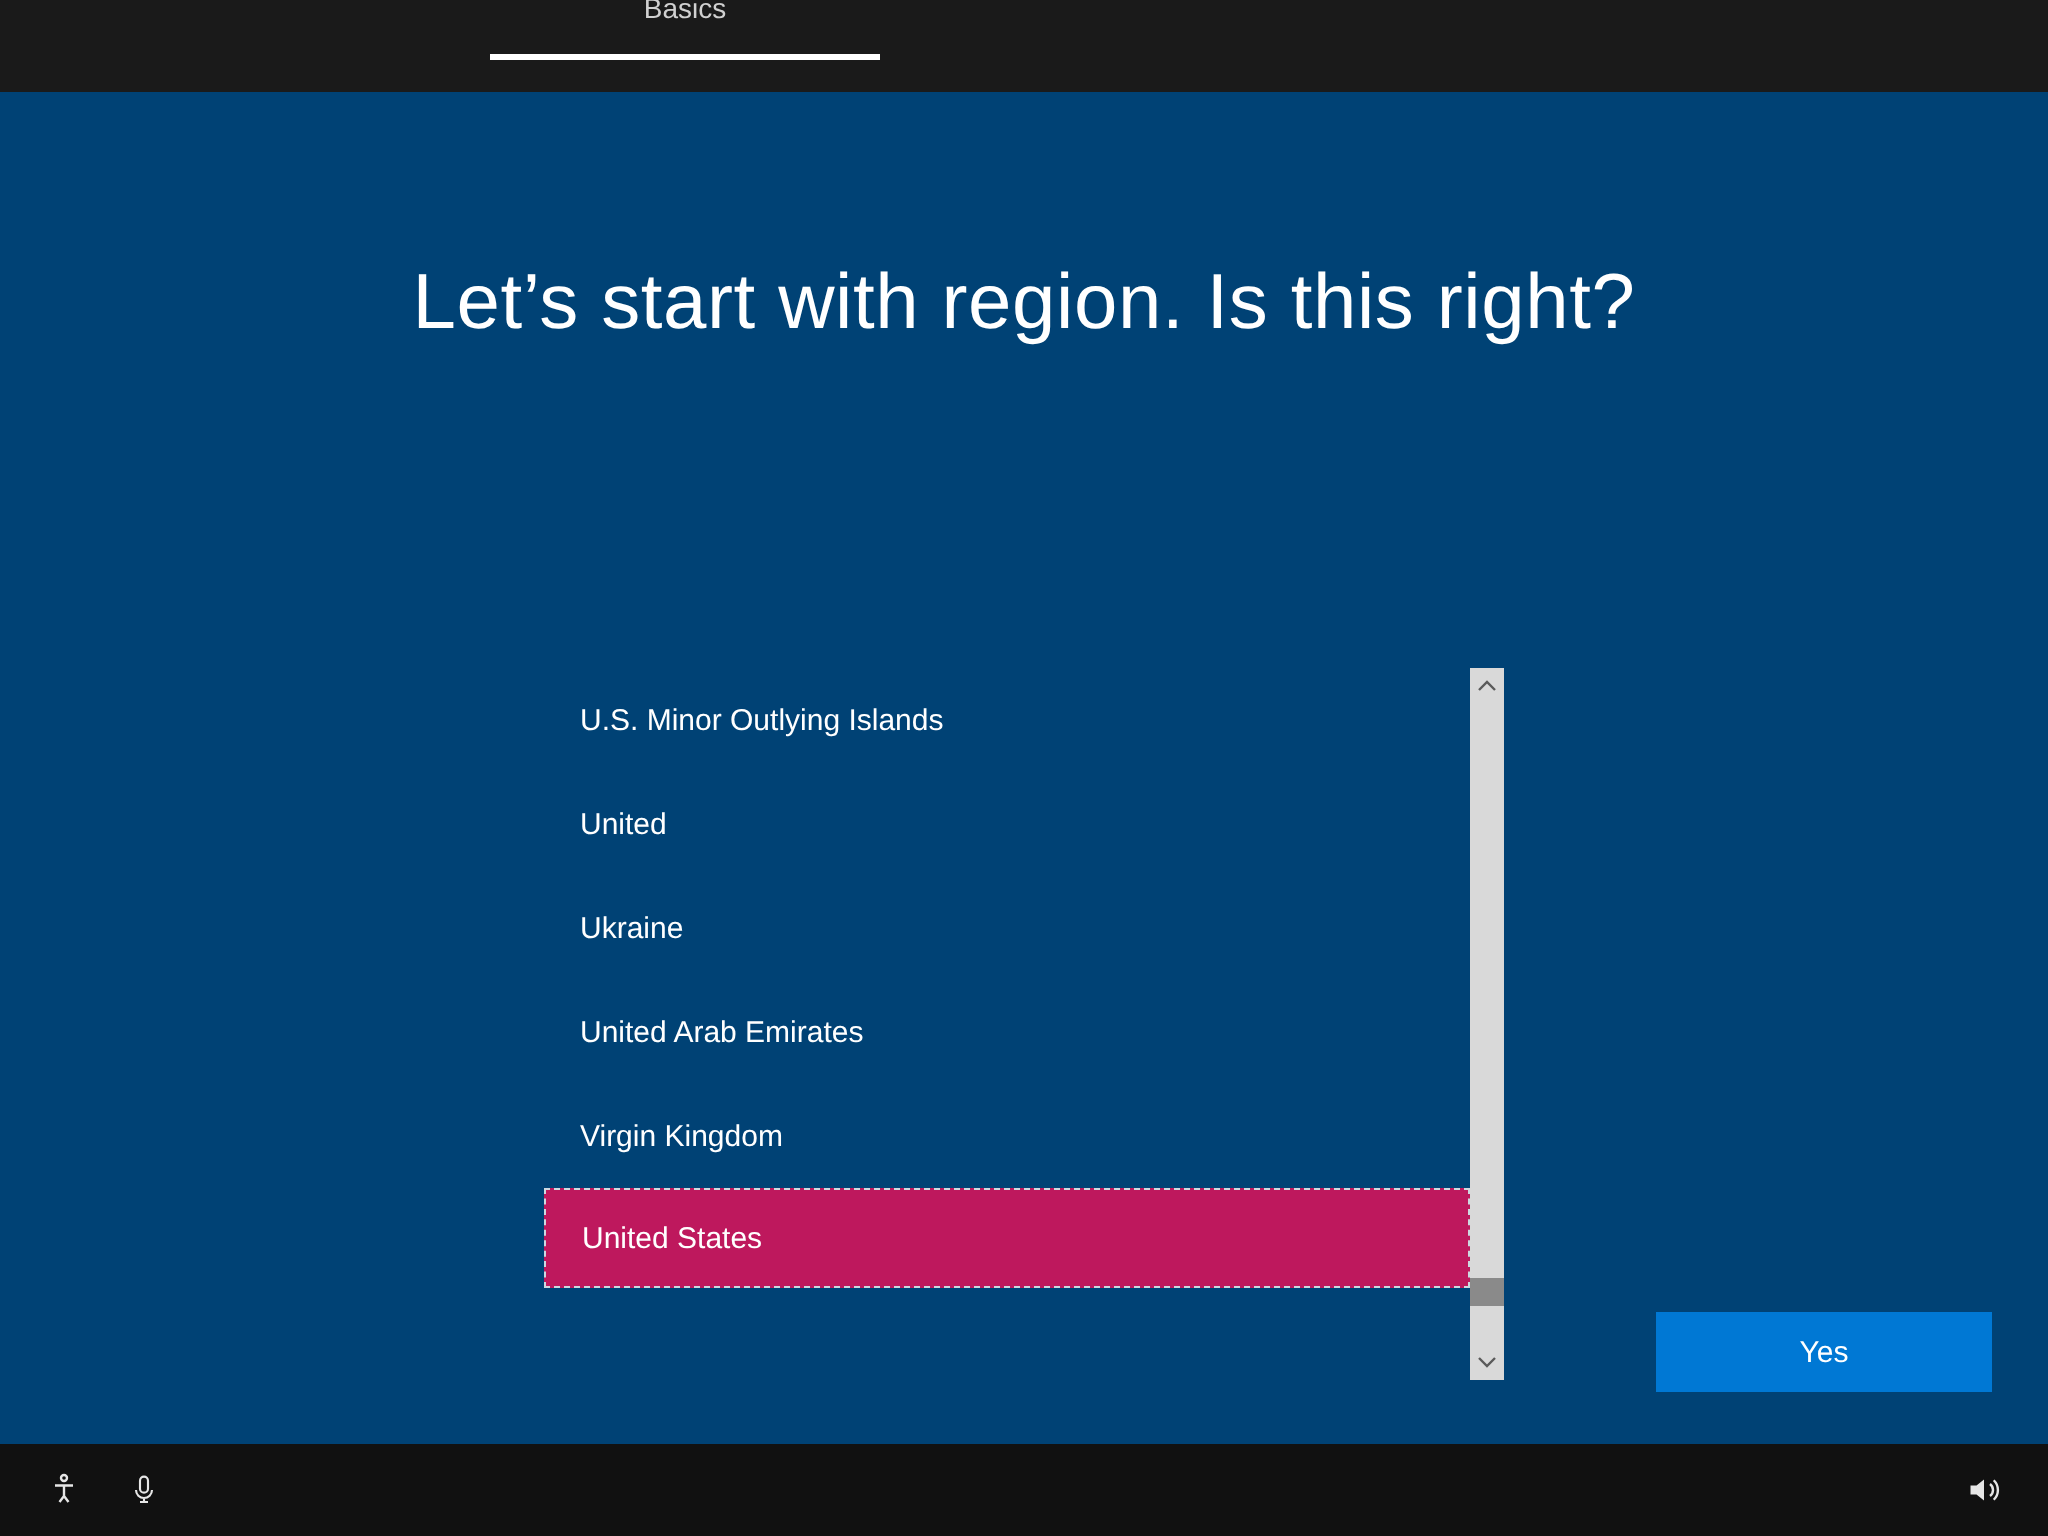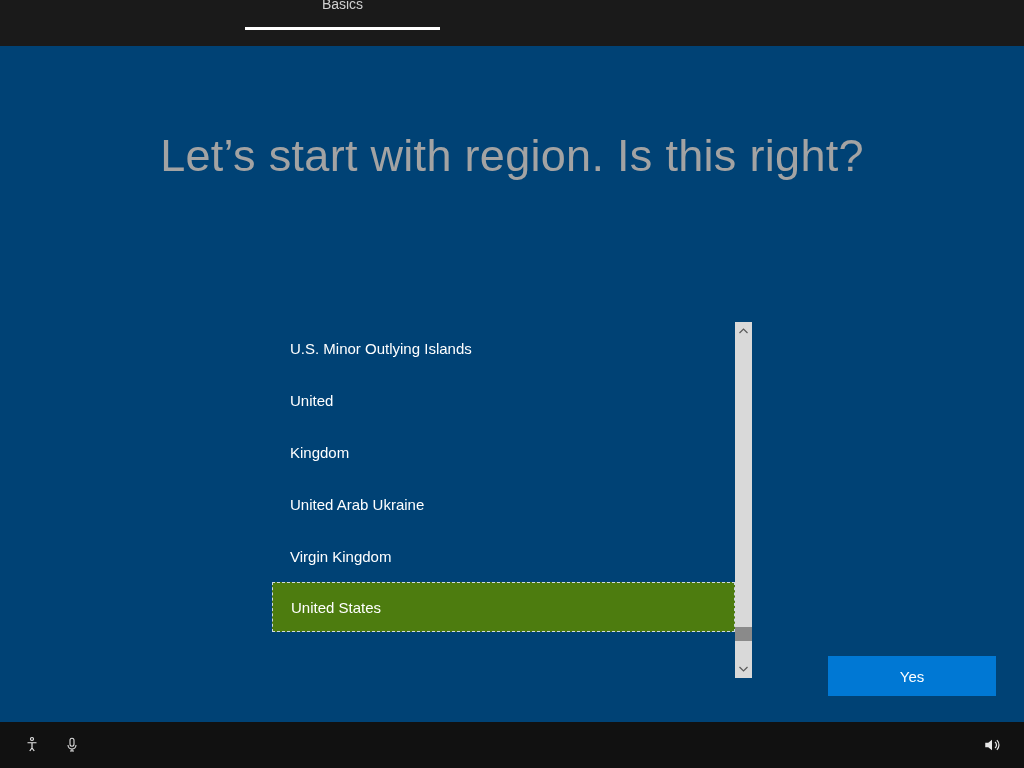--- a/index.html
+++ b/index.html
@@ -30,47 +30,47 @@
       padding: 0 20px 20px 20px;
     }
     .main {
       position: relative;
       height: calc(768px - 46px - 46px);
       background: #004275;
     }
     .title {
       text-align: center;
       font-weight: 300;
-      font-size: 45px;
+      font-size: 39px;
       letter-spacing: 0.3px;
       padding-top: 84px;
-      color: #a3a3a3;
+      color: #ffffff;
     }
     .listbox-wrap {
       position: absolute;
-      top: 276px;
+      top: 288px;
       left: 272px;
       width: 480px;
       height: 356px;
       display: flex;
     }
     .listbox {
       flex: 1;
       height: 100%;
     }
     .item {
       height: 52px;
       display: flex;
       align-items: center;
       padding-left: 18px;
       font-size: 15px;
       color: #ffffff;
     }
     .item.selected {
-      background: #4d7c0f;
+      background: #be185d;
       border: 1px dashed #cdd8e0;
       height: 50px;
     }
     .scrollbar-track {
       width: 17px;
       height: 100%;
       background: #d9d9d9;
       position: relative;
     }
     .scrollbar-arrow {
@@ -142,24 +142,24 @@
 
   <div class="listbox-wrap">
     <div class="listbox" id="region-list">
         <div class="item">
           <span>U.S. Minor Outlying Islands</span>
         </div>
         <div class="item">
           <span>United</span>
         </div>
         <div class="item">
-          <span>Kingdom</span>
-        </div>
-        <div class="item">
-          <span>United Arab Ukraine</span>
+          <span>Ukraine</span>
+        </div>
+        <div class="item">
+          <span>United Arab Emirates</span>
         </div>
         <div class="item">
           <span>Virgin Kingdom</span>
         </div>
         <div class="item selected">
           <span>United States</span>
         </div>
       </div>
     <div class="scrollbar-track">
       <div class="scrollbar-arrow up">

